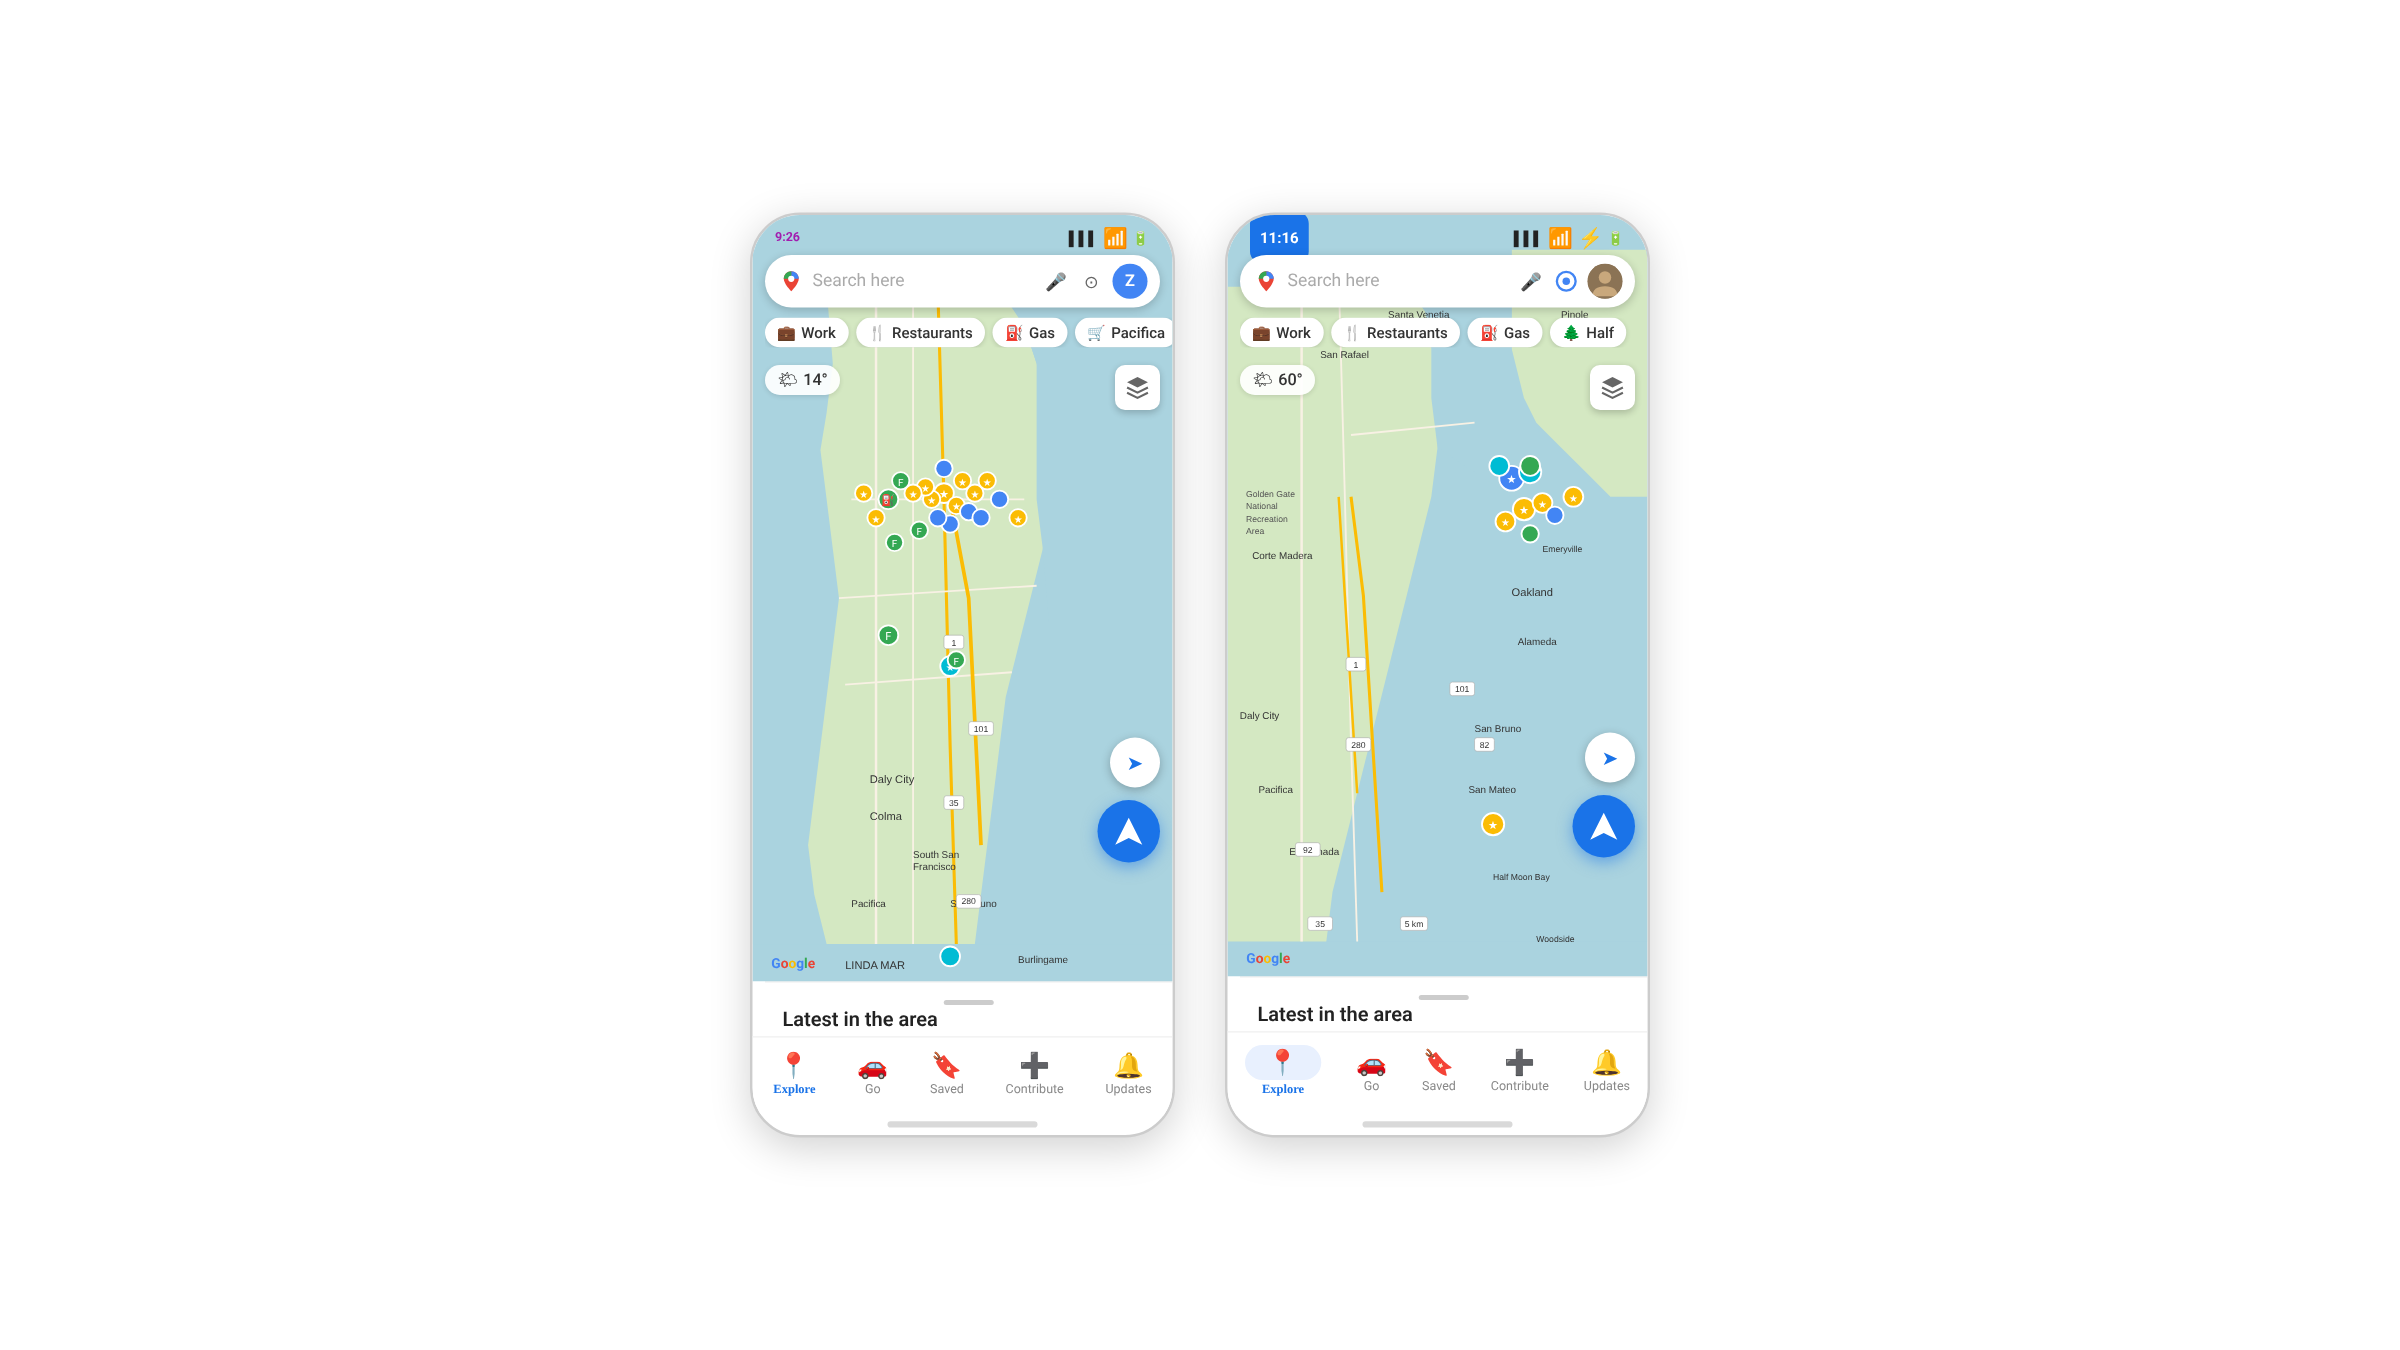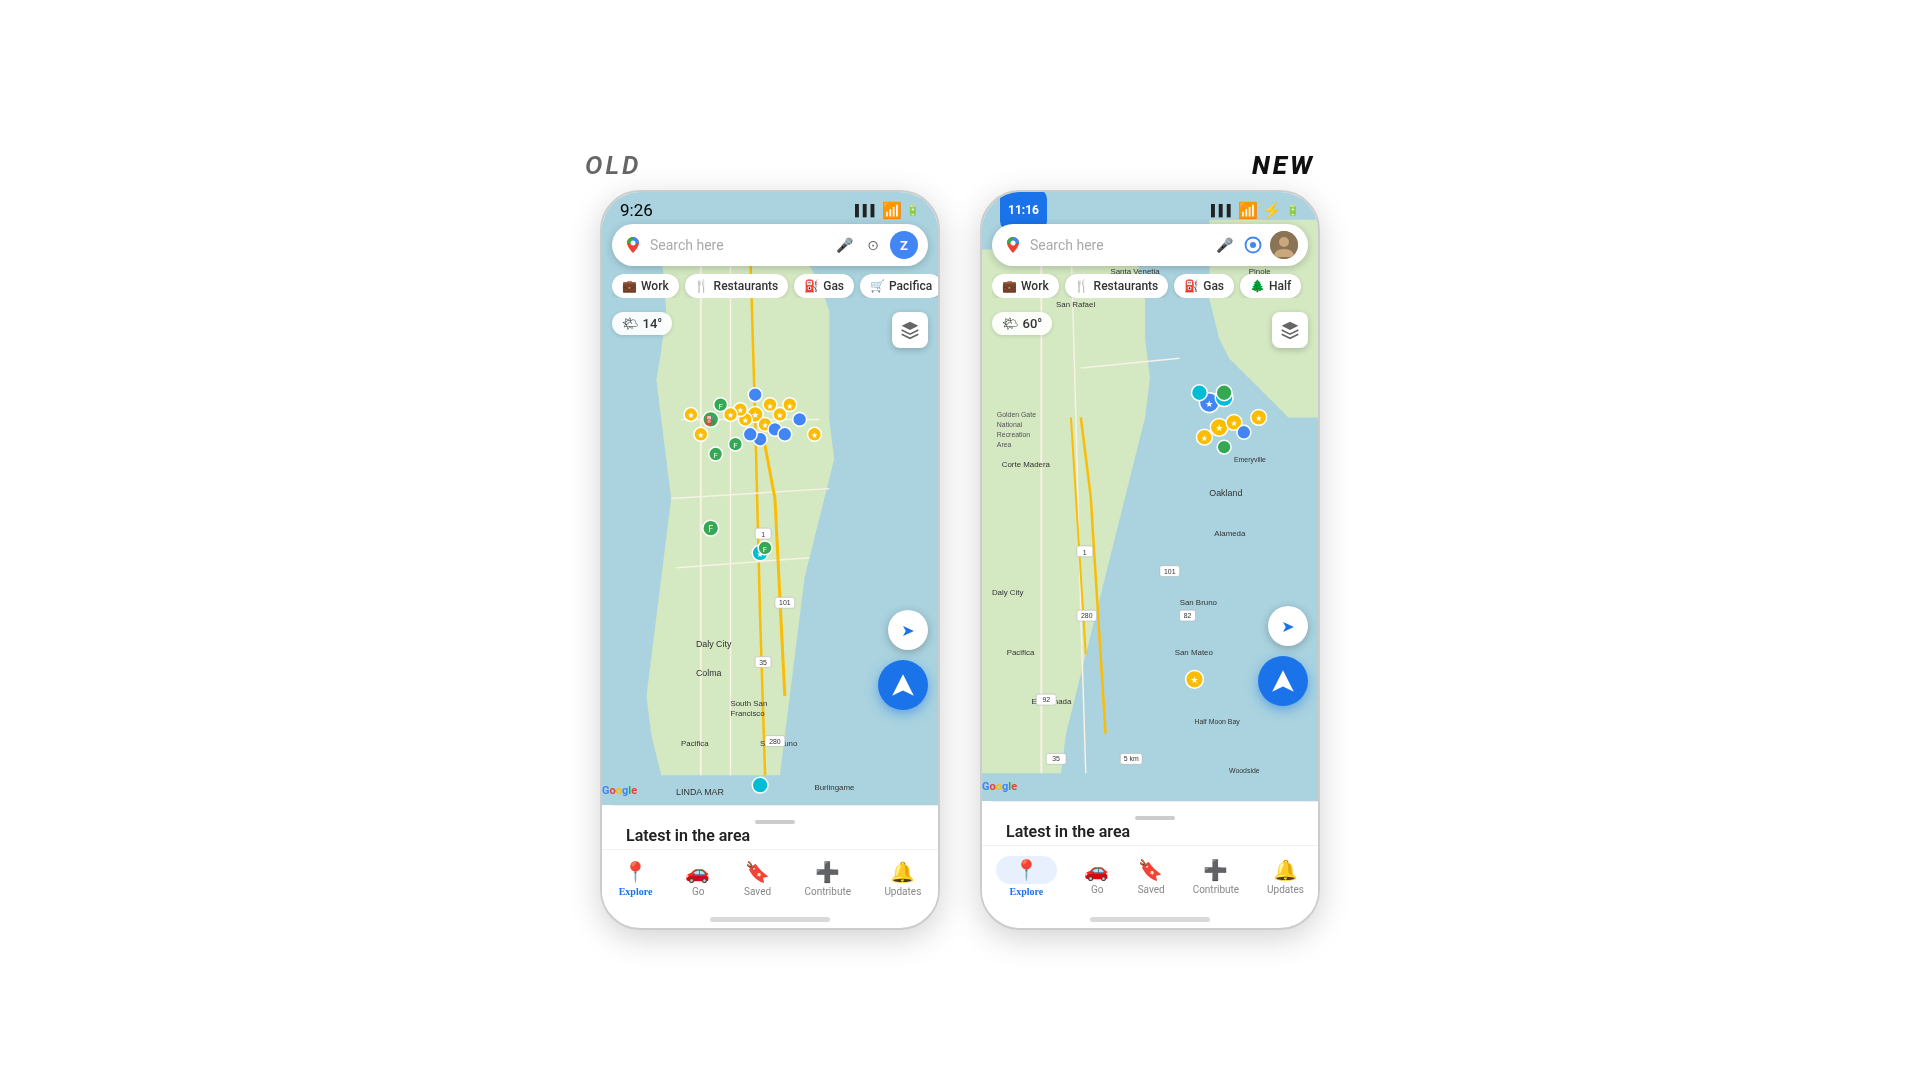--- a/index.html
+++ b/index.html
@@ -59,23 +59,23 @@
       justify-content: space-between;
       padding: 8px 18px 4px 18px;
       background: transparent;
       position: absolute;
       top: 0; left: 0; right: 0;
       z-index: 10;
       height: 32px;
     }
 
     .status-time {
-      font-size: 17px;
-      font-weight: 400;
-      color: #000000;
+      font-size: 10px;
+      font-weight: 700;
+      color: #a21caf;
     }
 
     .status-icons {
       display: flex;
       gap: 4px;
       align-items: center;
     }
 
     .signal-icon {
       font-size: 11px;
@@ -349,21 +349,21 @@
       width: 120px;
       height: 5px;
       margin: 4px auto 6px auto;
       opacity: 0.15;
     }
 
     
     .google-logo-map {
       position: absolute;
       bottom: 8px;
-      left: 0;
+      left: 15px;
       font-size: 11px;
       font-weight: 700;
       color: #555;
       z-index: 15;
     }
 
     .google-logo-map span.g { color: #4285f4; }
     .google-logo-map span.o1 { color: #ea4335; }
     .google-logo-map span.o2 { color: #fbbc04; }
     .google-logo-map span.g2 { color: #4285f4; }
@@ -394,28 +394,20 @@
       color: #111;
       letter-spacing: 3px;
       font-style: italic;
     }
   </style>
 </head>
 <body>
 
 <div class="page-container">
 
-  <div class="labels-row">
-    <div>
-      <span class="old-label">OLD</span>
-    </div>
-    <div>
-      <span class="new-label">NEW</span>
-    </div>
-  </div>
 
   <div class="phones-row">
 
     <div class="phone-frame">
 
       <div class="map-area">
 
         <svg class="map-svg" viewBox="0 0 340 560" xmlns="http://www.w3.org/2000/svg">
 
           <rect width="340" height="560" fill="#aad3df"></rect>

